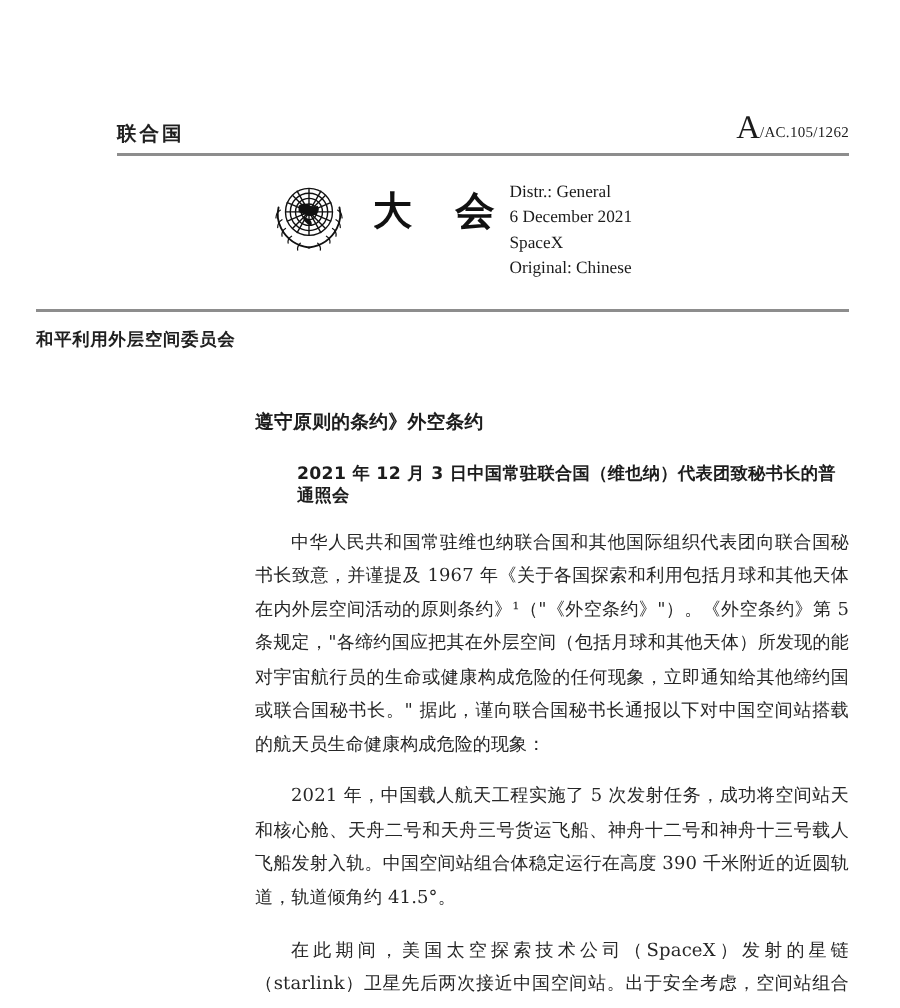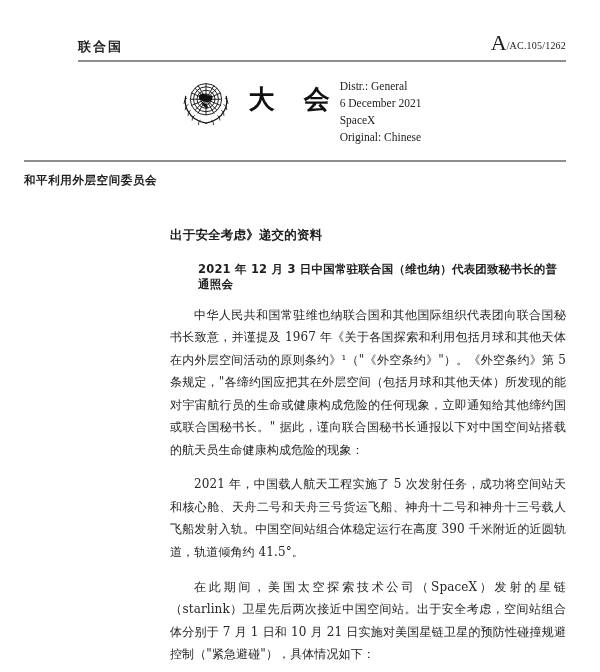--- a/index.html
+++ b/index.html
@@ -30,20 +30,21 @@
     position: relative;
     padding: 30px 34px 0 78px;
     height: 160px;
     box-sizing: border-box;
   }
   .mast-row-1 {
     display: flex;
     align-items: flex-end;
     justify-content: space-between;
     height: 26px;
+    margin-top: 42px;
   }
   .org-name {
     font-family: "DejaVu Sans", "Liberation Sans", sans-serif;
     font-size: 13px;
     font-weight: 700;
     letter-spacing: 2px;
     color: #1f1f1f;
   }
   .doc-symbol {
     font-family: "Liberation Serif", "DejaVu Serif", serif;
@@ -97,20 +98,21 @@
     line-height: 1.48;
     color: #1b1b1b;
     padding-top: 6px;
     padding-right: 46px;
     white-space: nowrap;
   }
 
   
   .committee-wrap {
     padding: 0 34px 0 24px;
+    margin-top: 46px;
   }
   .rule-thin {
     height: 2px;
     background: #8d8d8d;
     width: 100%;
   }
   .committee-name {
     font-family: "DejaVu Sans", "Liberation Sans", sans-serif;
     font-size: 11.5px;
     font-weight: 700;
@@ -227,21 +229,21 @@
     </div>
   </div>
 
   <div class="committee-wrap">
     <div class="rule-thin"></div>
     <div class="committee-name">和平利用外层空间委员会</div>
   </div>
 
   <div class="content">
     <div class="doc-title">
-      <div>出于安全考虑》递交的资料</div>
+      <div>遵守原则的条约》外空条约</div>
     </div>
 
     <div class="doc-subtitle">2021 年 12 月 3 日中国常驻联合国（维也纳）代表团致秘书长的普通照会</div>
 
     <p class="para">中华人民共和国常驻维也纳联合国和其他国际组织代表团向联合国秘书长致意，并谨提及 1967 年《关于各国探索和利用包括月球和其他天体在内外层空间活动的原则条约》¹（"《外空条约》"）。《外空条约》第 5 条规定，"各缔约国应把其在外层空间（包括月球和其他天体）所发现的能对宇宙航行员的生命或健康构成危险的任何现象，立即通知给其他缔约国或联合国秘书长。" 据此，谨向联合国秘书长通报以下对中国空间站搭载的航天员生命健康构成危险的现象：</p>
     <p class="para">2021 年，中国载人航天工程实施了 5 次发射任务，成功将空间站天和核心舱、天舟二号和天舟三号货运飞船、神舟十二号和神舟十三号载人飞船发射入轨。中国空间站组合体稳定运行在高度 390 千米附近的近圆轨道，轨道倾角约 41.5°。</p>
     <p class="para">在此期间，美国太空探索技术公司（SpaceX）发射的星链（starlink）卫星先后两次接近中国空间站。出于安全考虑，空间站组合体分别于 7 月 1 日和 10 月 21 日实施对美国星链卫星的预防性碰撞规避控制（"紧急避碰"），具体情况如下：</p>
   </div>
 
   <div class="fade-bottom"></div>

